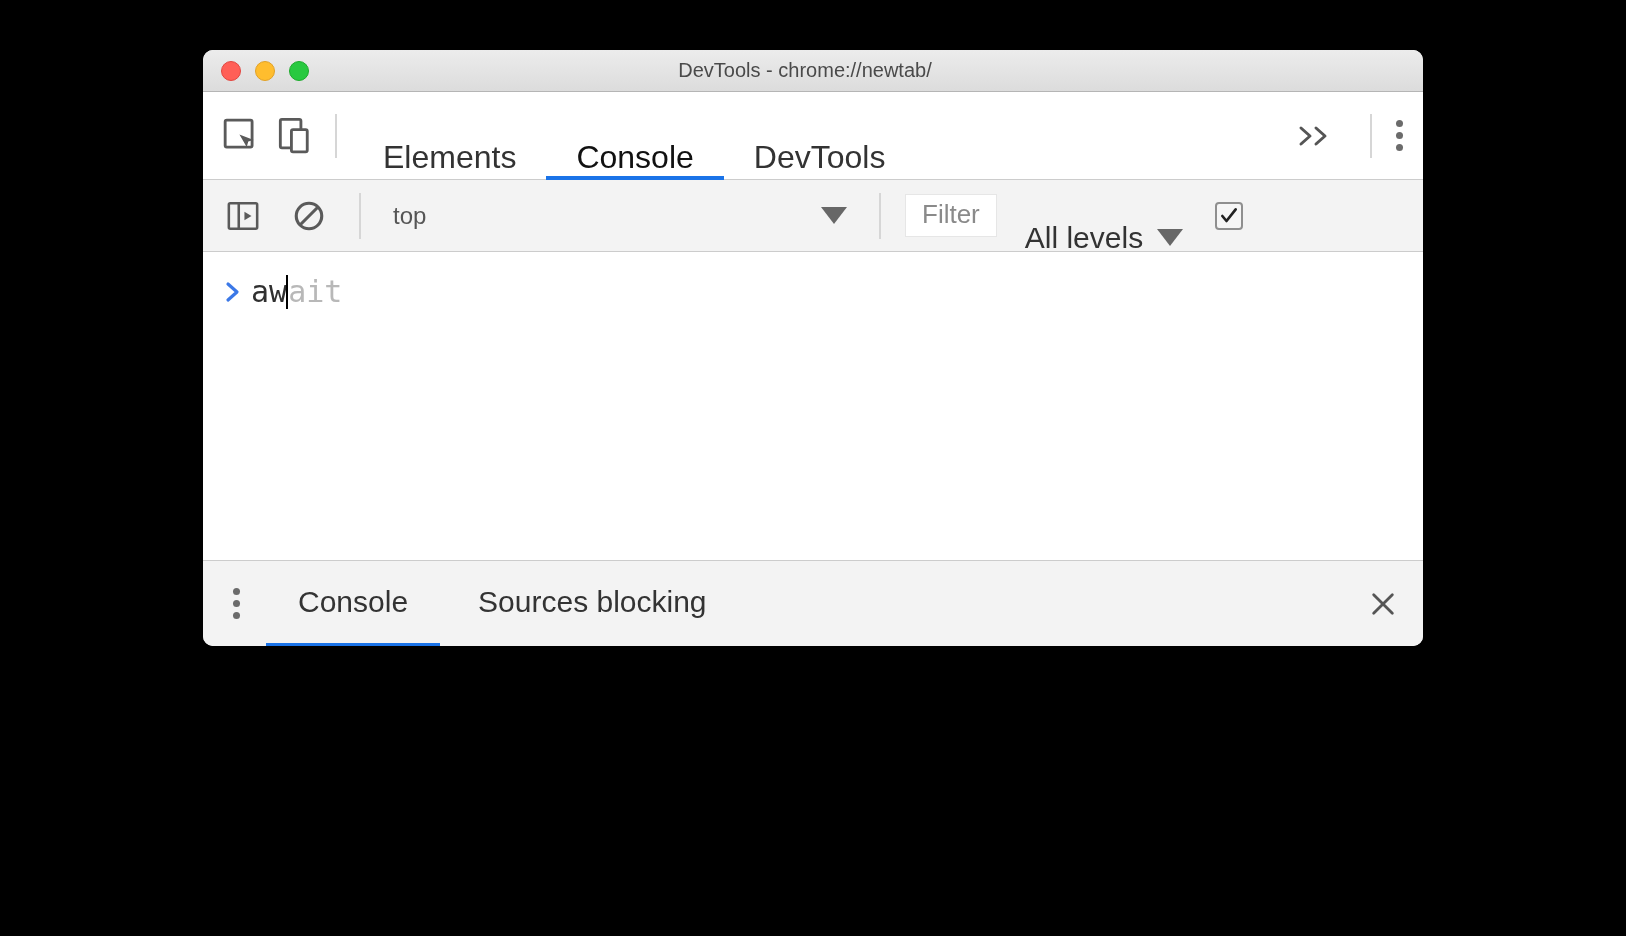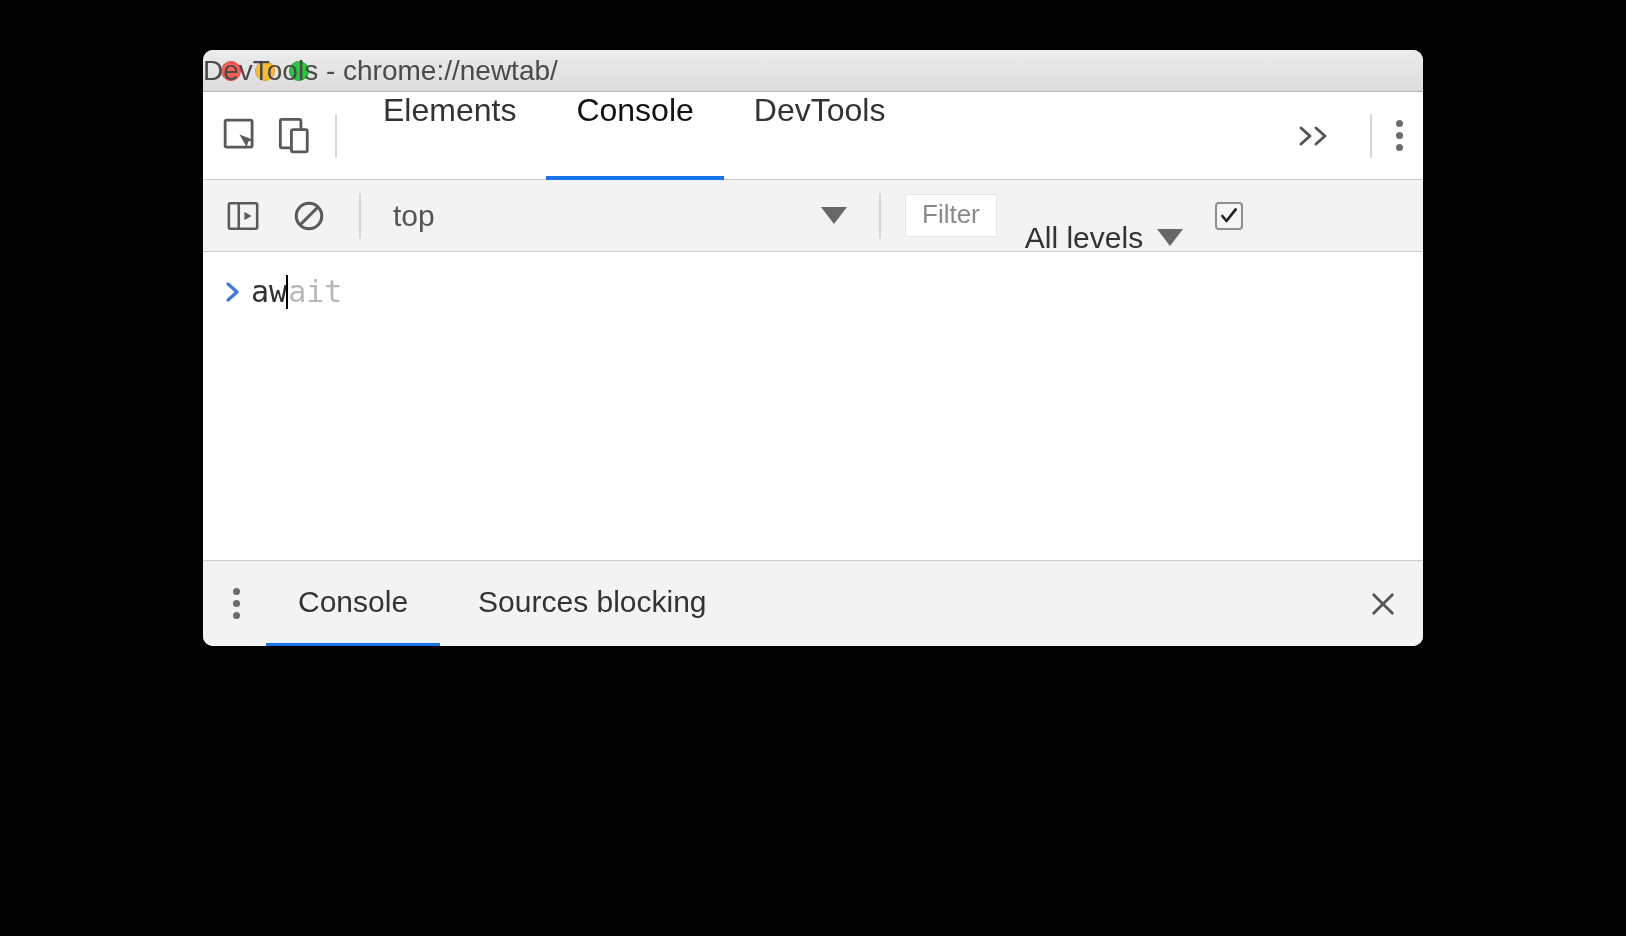--- a/index.html
+++ b/index.html
@@ -37,21 +37,22 @@
   }
   .traffic .dot {
     width: 20px; height: 20px; border-radius: 50%;
   }
   .dot.red   { background:#ff5f57; border:1px solid #e24640;}
   .dot.yellow{ background:#ffbd2e; border:1px solid #e1a126;}
   .dot.green { background:#28c940; border:1px solid #1dab2c;}
   .titlebar .title {
     position: absolute;
     left: 0; right: 16px;
-    font-size: 28px;
+    text-align: center;
+    font-size: 20px;
     color: #4a4a4a;
     pointer-events: none;
   }
   
   .maintabs {
     height: 88px;
     border-bottom: 1px solid #ccc;
     display: flex;
     align-items: center;
     padding: 0 12px;
@@ -65,21 +66,21 @@
     width: 2px; height: 44px;
     background: #d6d6d6;
     margin: 0 16px;
   }
   .tab {
     font-size: 32px;
     color: #333;
     padding: 0 30px;
     height: 88px;
     display: flex;
-    align-items: flex-start;
+    align-items: flex-end;
     border-bottom: 4px solid transparent;
     position: relative;
   }
   .tab.active {
     border-bottom-color: #1a73e8;
     color: #111;
   }
   .spacer { flex: 1; }
   .chevrons {
     font-size: 32px;
@@ -102,21 +103,21 @@
     display: flex;
     align-items: center;
     padding: 0 14px;
     gap: 14px;
     white-space: nowrap;
     overflow: hidden;
   }
   .ctoolbar .vdiv { height: 46px; margin: 0 10px; }
   .ctx {
     display:flex;align-items:center;justify-content:space-between;
-    font-size: 30px; color:#555;
+    font-size: 24px; color:#555;
     width: 470px;
     padding: 0 8px;
   }
   .ctx .caret {
     width:0;height:0;border-left:13px solid transparent;border-right:13px solid transparent;border-top:17px solid #676767;
   }
   .filter {
     font-size: 26px;
     color: #8a8a8a;
     background: #fff;

